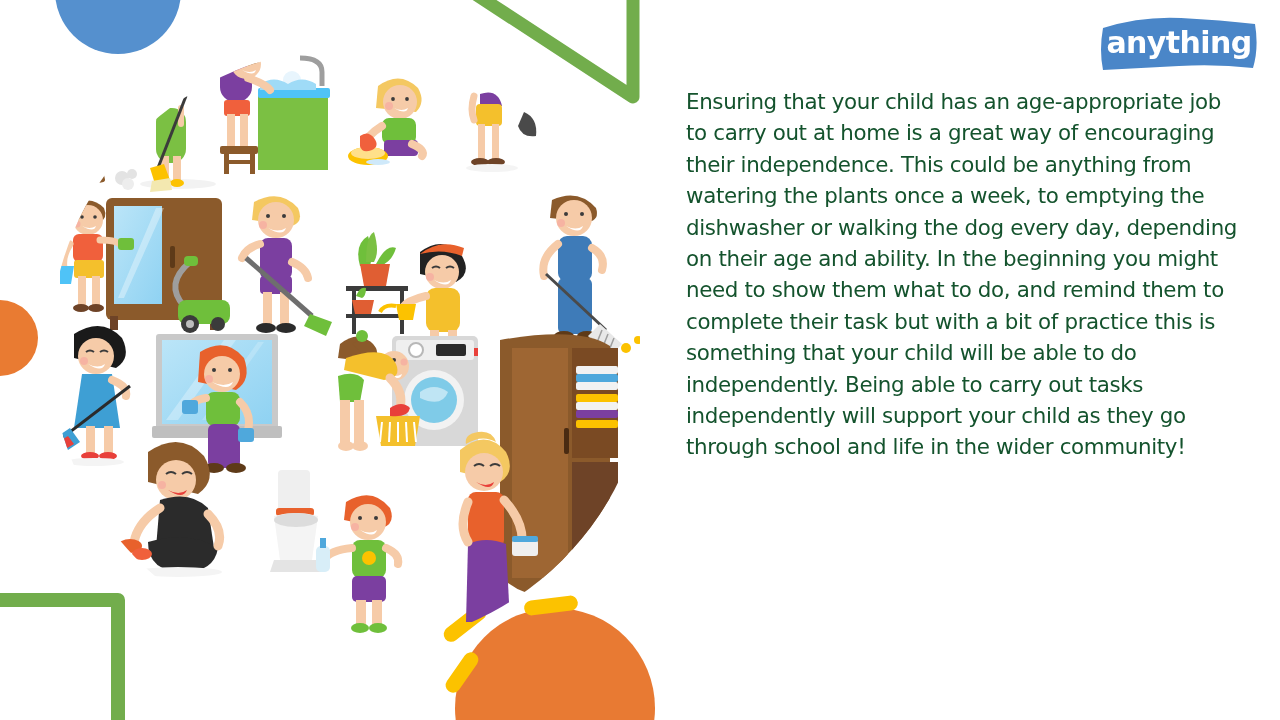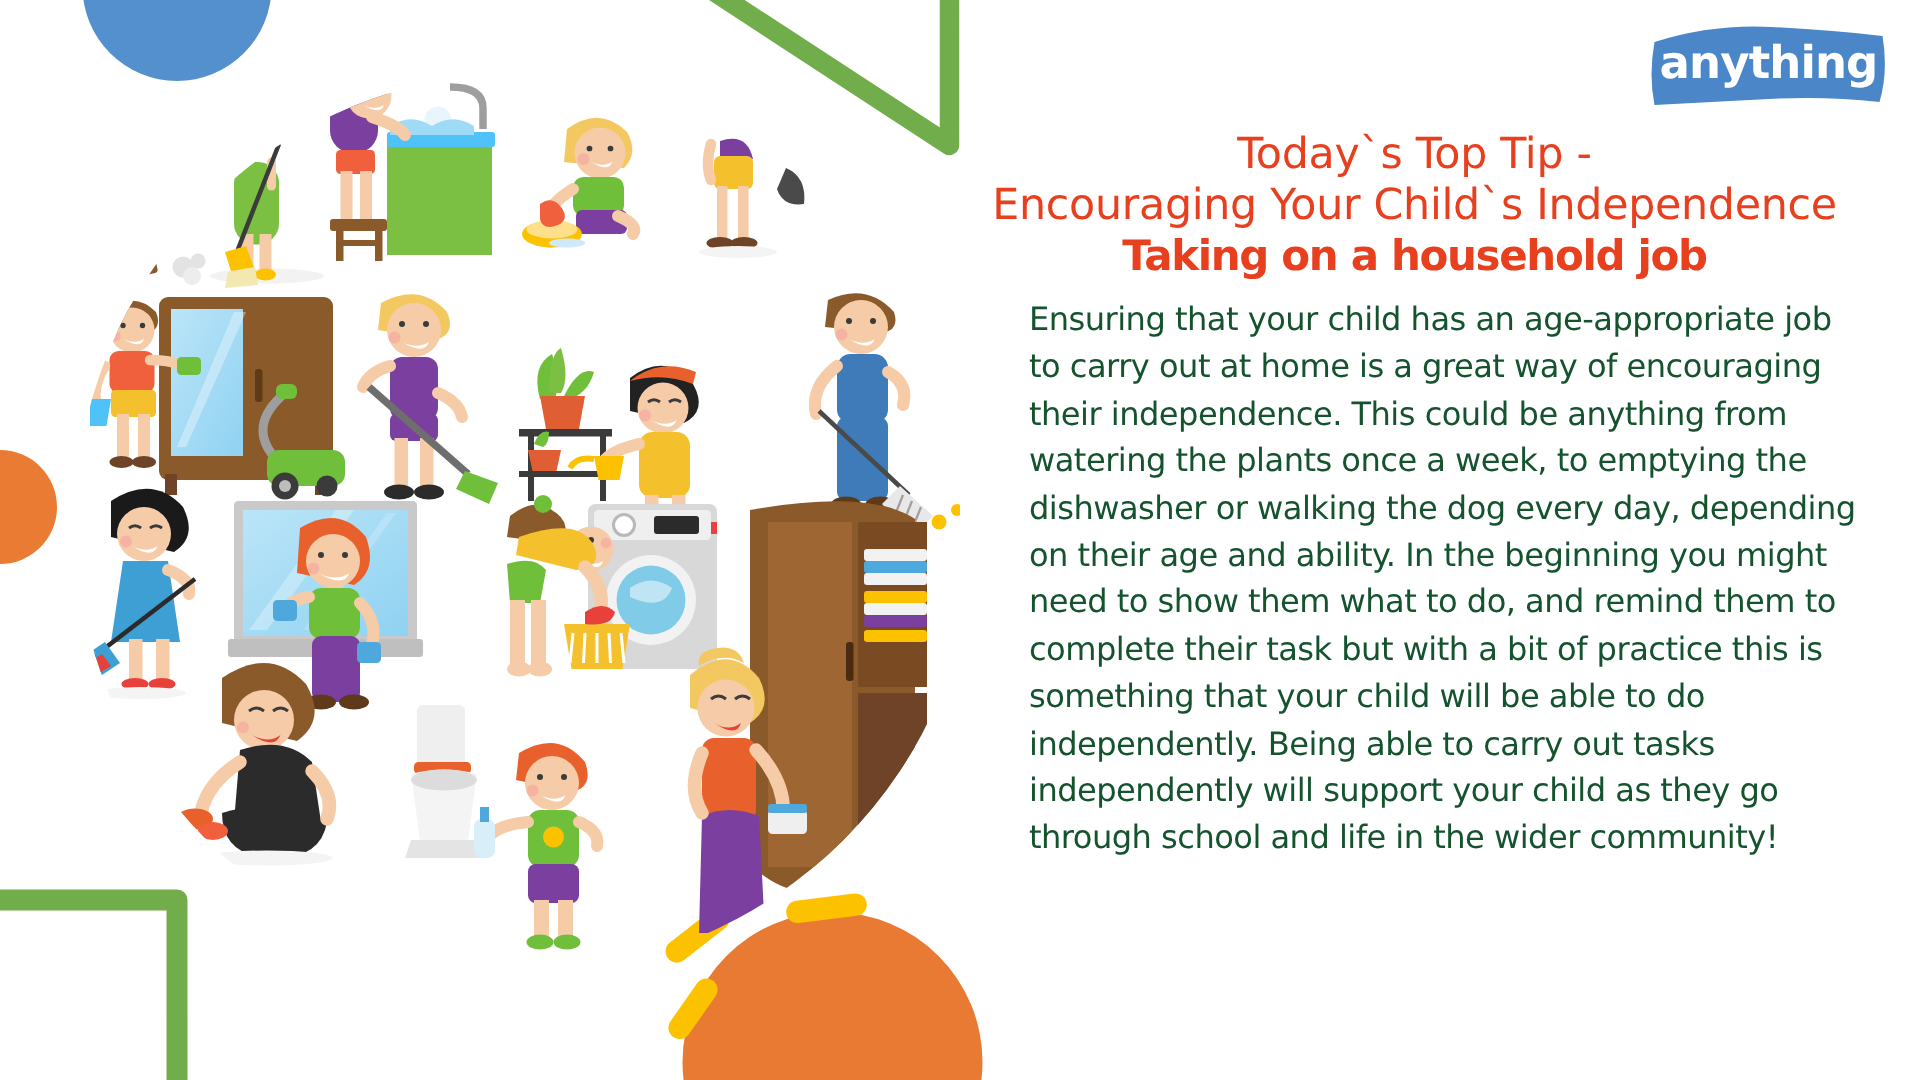--- a/index.html
+++ b/index.html
@@ -469,21 +469,16 @@
   </svg>
 
   <div id="logo">
     <svg viewBox="0 0 158 58" width="158" height="58">
       <path d="M3 14 q38 -12 78 -10 q40 2 74 6 q4 24 -2 44 q-36 -4 -74 -2 q-38 2 -76 4 q-4 -20 0 -42 z" fill="#4A86C8"></path>
     </svg>
     <span class="logo-text">anything</span>
   </div>
 
   <div id="text-col">
-    <h1 id="heading">
-      <span class="line1">Today`s Top Tip -</span><br>
-      <span class="line2">Encouraging Your Child`s Independence</span><br>
-      <span class="line3">Taking on a household job</span>
-    </h1>
     <p id="body-copy">Ensuring that your child has an age-appropriate job to carry out at home is a great way of encouraging their independence.  This could be anything from watering the plants once a week, to emptying the dishwasher or walking the dog every day, depending on their age and ability. In the beginning you might need to show them what to do, and remind them to complete their task but with a bit of practice this is something that your child will be able to do independently.  Being able to carry out tasks independently will support your child as they go through school and life in the wider community!</p>
   </div>
 
 </div>
 
 </body></html>

